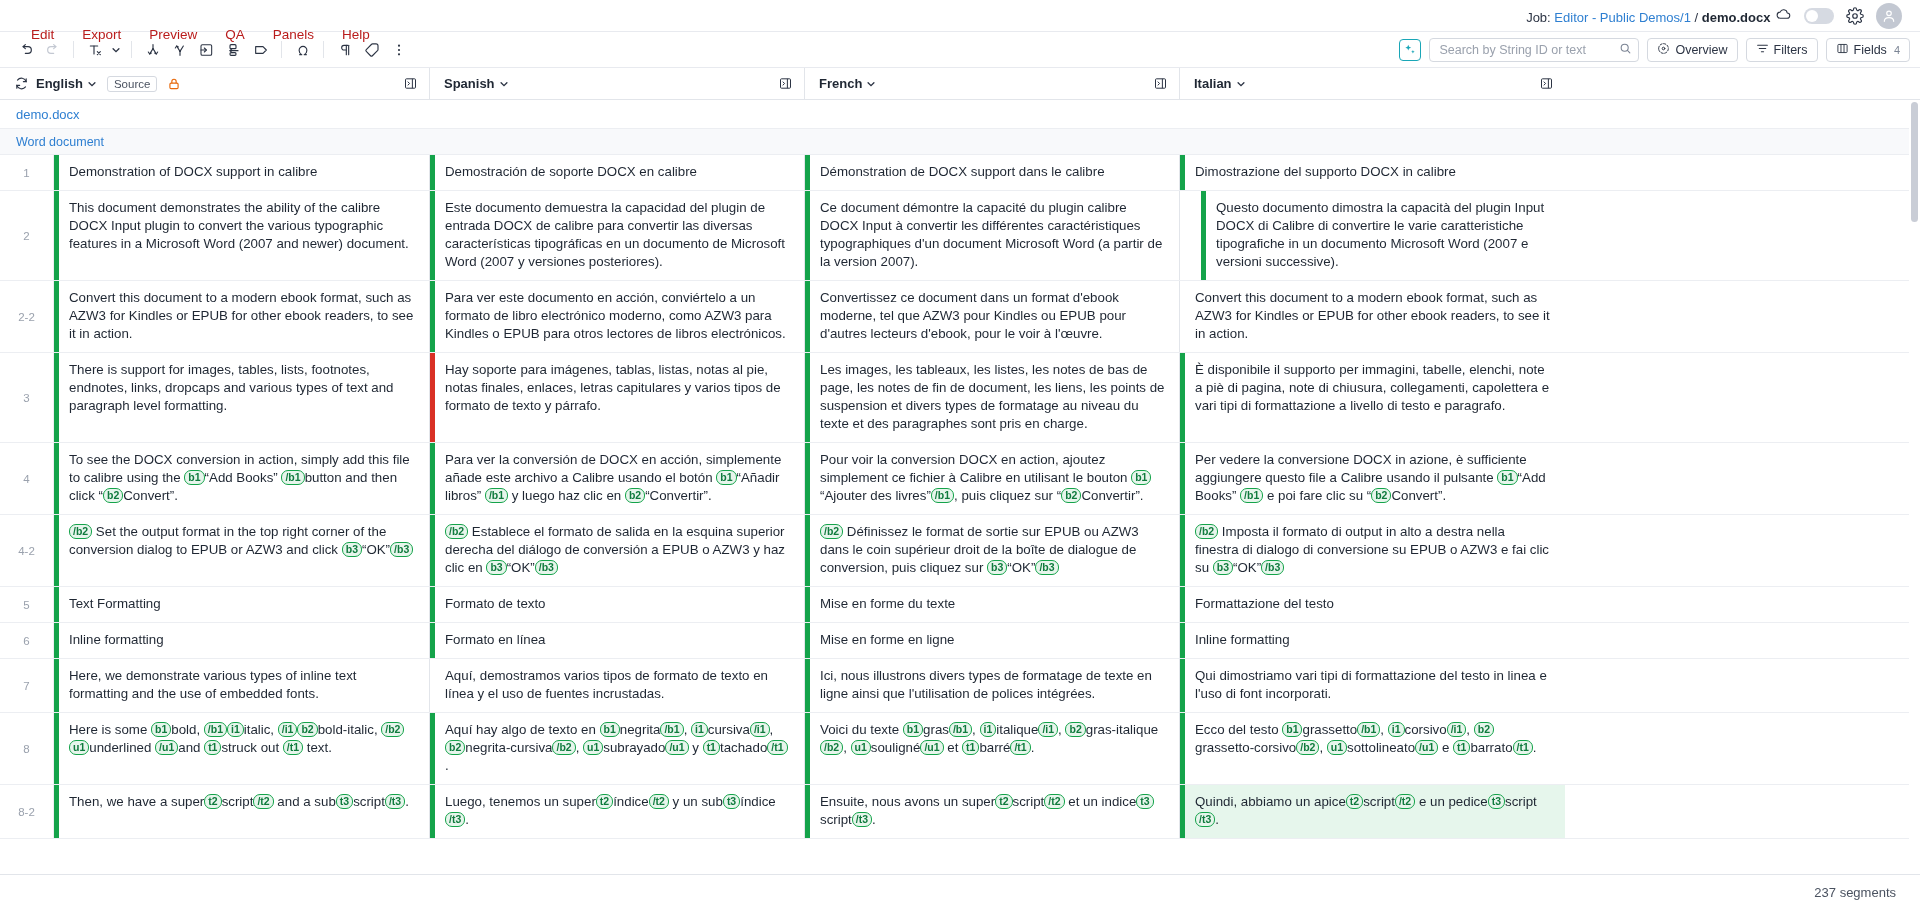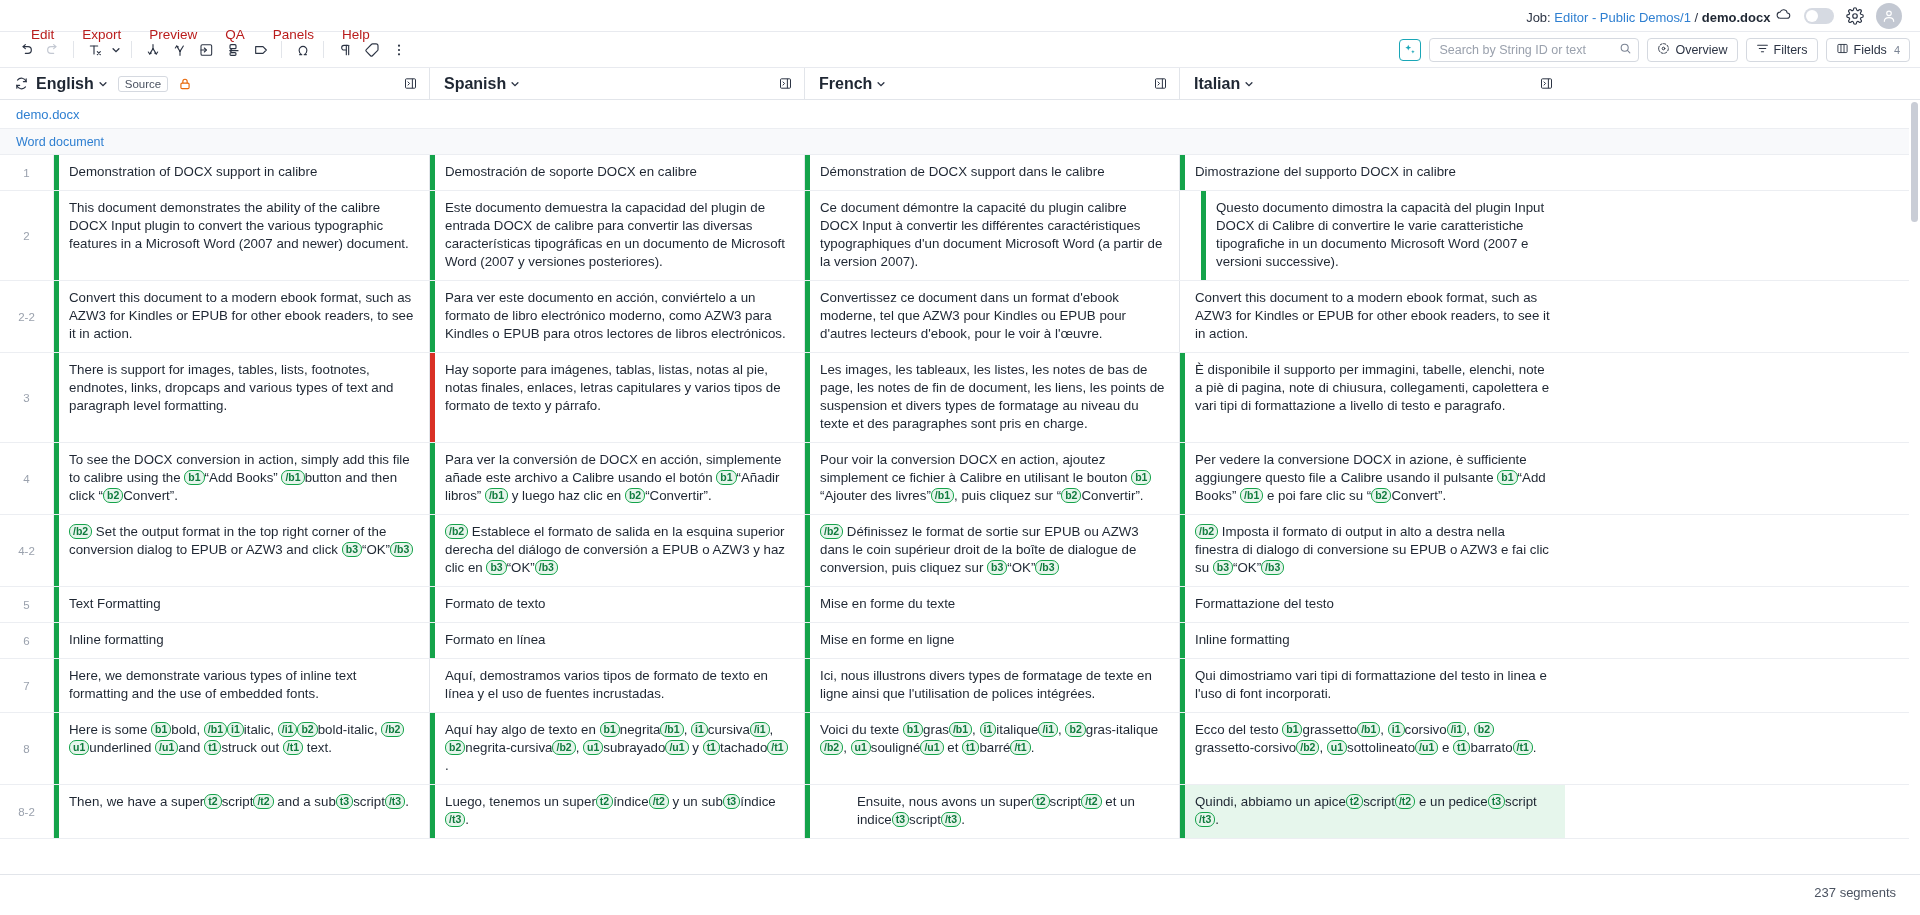--- a/index.html
+++ b/index.html
@@ -147,21 +147,21 @@
   }
   .lang-cell {
     display: flex;
     align-items: center;
     position: relative;
     border-right: 1px solid #e2e5ea;
     padding-left: 14px;
   }
   .lang-cell:last-child { border-right: none; }
   .lang-name {
-    font-size: 16px;
+    font-size: 13px;
     font-weight: bold;
     color: #1f2733;
     margin-right: 4px;
   }
   .lang-caret { color: #2c3444; display: flex; align-items: center; cursor: pointer; }
   .source-badge {
     margin-left: 10px;
     font-size: 11.5px;
     color: #4a5260;
     border: 1px solid #d5d9e0;
@@ -769,21 +769,21 @@
       <div class="grid-row">
         <div class="rownum">8-2</div>
         <div class="seg-cell" style="flex: 0 0 376px;">
           <div class="status-bar-el st-green"></div>
           <div class="seg-text">Then, we have a super<span class="tag">t2</span>script<span class="tag">/t2</span> and a sub<span class="tag">t3</span>script<span class="tag">/t3</span>.</div>
         </div>
         <div class="seg-cell" style="flex: 0 0 375px;">
           <div class="status-bar-el st-green"></div>
           <div class="seg-text">Luego, tenemos un super<span class="tag">t2</span>índice<span class="tag">/t2</span> y un sub<span class="tag">t3</span>índice<span class="tag">/t3</span>.</div>
         </div>
-        <div class="seg-cell" style="flex: 0 0 375px; gap: 37px;">
+        <div class="seg-cell" style="flex: 0 0 375px;">
           <div class="status-bar-el st-green"></div>
           <div class="seg-text">Ensuite, nous avons un super<span class="tag">t2</span>script<span class="tag">/t2</span> et un indice<span class="tag">t3</span>script<span class="tag">/t3</span>.</div>
         </div>
         <div class="seg-cell selected" style="flex: 0 0 385px;">
           <div class="status-bar-el st-green"></div>
           <div class="seg-text">Quindi, abbiamo un apice<span class="tag">t2</span>script<span class="tag">/t2</span> e un pedice<span class="tag">t3</span>script<span class="tag">/t3</span>.</div>
         </div>
       </div>
     </div>
   <div class="scrollbar-track">

